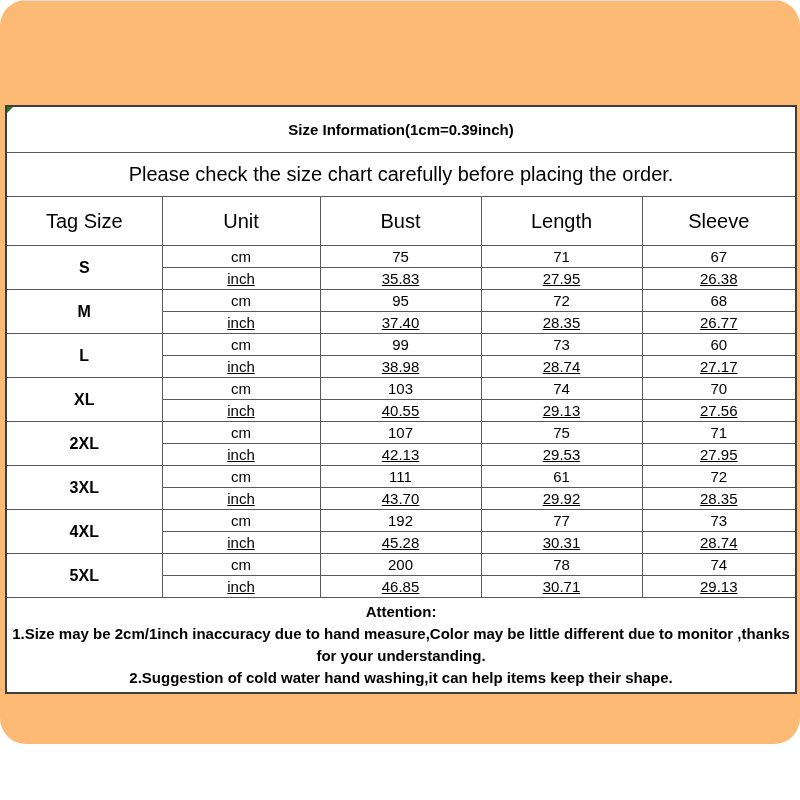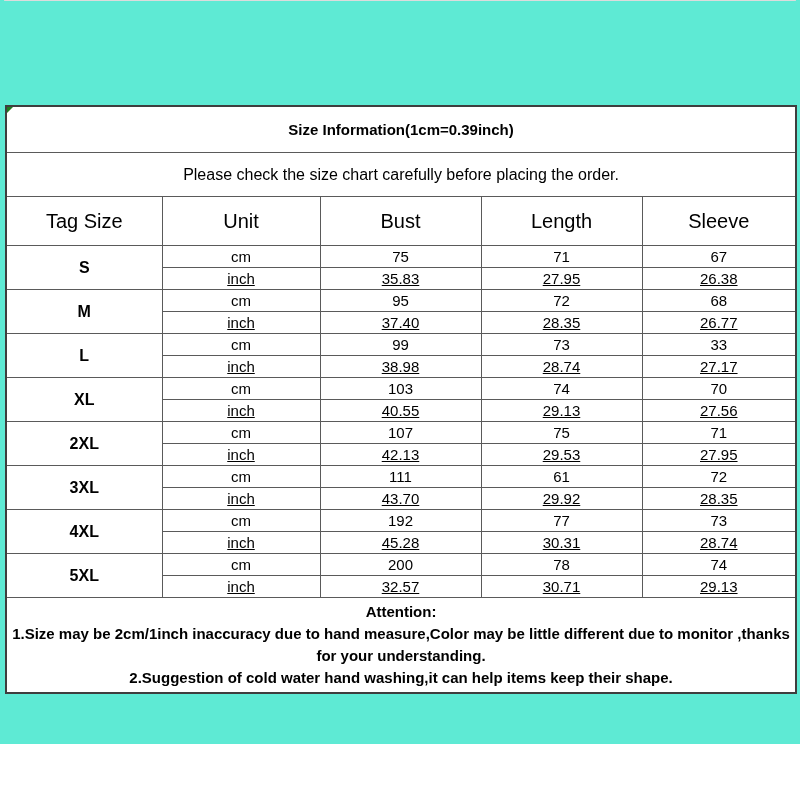--- a/index.html
+++ b/index.html
@@ -2,21 +2,21 @@
 <html style="--pink: #f9d6d3; --white: #ffffff; --border: #5a5a5a; --outer: #3e3e3e; --marker: #1f7a1f; --text: #000000;"><head>
 <meta charset="utf-8">
 <style>
   html, body { margin: 0; padding: 0; }
   body {
     width: 800px; height: 800px;
     background: #ffffff;
     font-family: "Liberation Sans", "DejaVu Sans", sans-serif;
     color: #000000;
   }
-  .page { position: relative; width: 800px; height: 744px; overflow: hidden; background: #5eead4; }
+  .page { position: relative; width: 800px; height: 744px; overflow: hidden; background: #fdba74; border-radius: 26px; }
   .top-hairline { position: absolute; left: 4px; right: 4px; top: 0; height: 1px; background: #dcdcdc; border-radius: 2px; }
 
   table.size-table {
     position: absolute; left: 5px; top: 105px;
     width: 790px;
     border-collapse: collapse; table-layout: fixed;
     border: 2px solid var(--outer, #3e3e3e);
   }
   table.size-table td {
     border: 1px solid var(--border, #5a5a5a);
@@ -24,21 +24,21 @@
     padding: 0; overflow: hidden;
     background: #ffffff;
   }
   .title-row td {
     height: 45px; background: var(--pink, #f9d6d3);
     vertical-align: bottom; padding-bottom: 3px;
     font-weight: bold; font-size: 15px;
   }
   .notice-row td {
     height: 43px; background: var(--pink, #f9d6d3);
-    font-size: 16px;
+    font-size: 20px;
   }
   .header-row td {
     height: 48px; background: var(--pink, #f9d6d3);
     font-weight: normal; font-size: 20px;
   }
   td.tag-cell  { font-weight: bold; font-size: 16px; background: #ffffff; }
   td.unit-cell, td.value-cell { height: 21px; font-size: 15px; }
   td.c-pink { background: var(--pink, #f9d6d3); text-decoration: underline; }
   .attention-row td {
     height: 94px; background: var(--pink, #f9d6d3);
@@ -107,21 +107,21 @@
           <td class="unit-cell c-pink">inch</td>
           <td class="value-cell c-pink">37.40</td>
           <td class="value-cell c-pink">28.35</td>
           <td class="value-cell c-pink">26.77</td>
         </tr>
         <tr>
           <td rowspan="2" class="tag-cell">L</td>
           <td class="unit-cell">cm</td>
           <td class="value-cell">99</td>
           <td class="value-cell">73</td>
-          <td class="value-cell">33</td>
+          <td class="value-cell">60</td>
         </tr>
         <tr>
           <td class="unit-cell c-pink">inch</td>
           <td class="value-cell c-pink">38.98</td>
           <td class="value-cell c-pink">28.74</td>
           <td class="value-cell c-pink">27.17</td>
         </tr>
         <tr>
           <td rowspan="2" class="tag-cell">XL</td>
           <td class="unit-cell">cm</td>
@@ -176,21 +176,21 @@
         </tr>
         <tr>
           <td rowspan="2" class="tag-cell">5XL</td>
           <td class="unit-cell">cm</td>
           <td class="value-cell">200</td>
           <td class="value-cell">78</td>
           <td class="value-cell">74</td>
         </tr>
         <tr>
           <td class="unit-cell c-pink">inch</td>
-          <td class="value-cell c-pink">32.57</td>
+          <td class="value-cell c-pink">46.85</td>
           <td class="value-cell c-pink">30.71</td>
           <td class="value-cell c-pink">29.13</td>
         </tr>
       </tbody>
     <tbody>
       <tr class="attention-row">
         <td colspan="5">
           <div>Attention:</div>
           <div id="attention-notes">
               <div>1.Size may be 2cm/1inch inaccuracy due to hand measure,Color may be little different due to monitor ,thanks for your understanding.</div>

